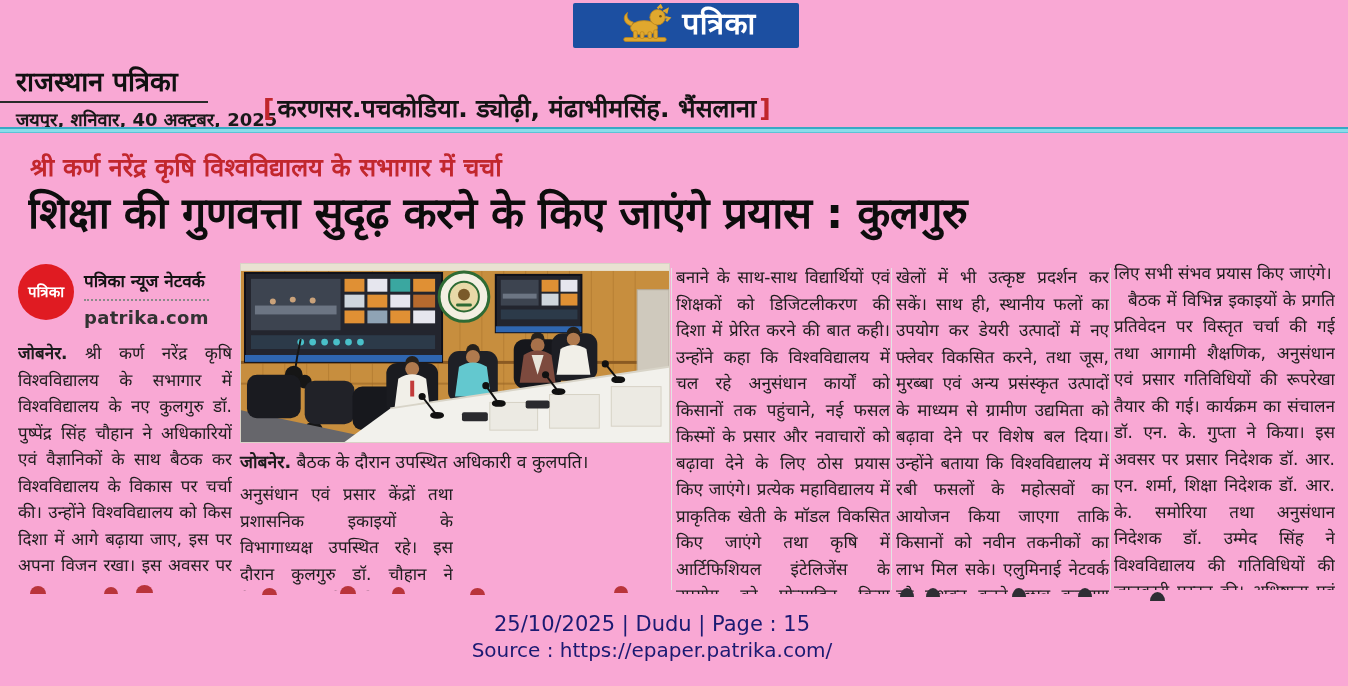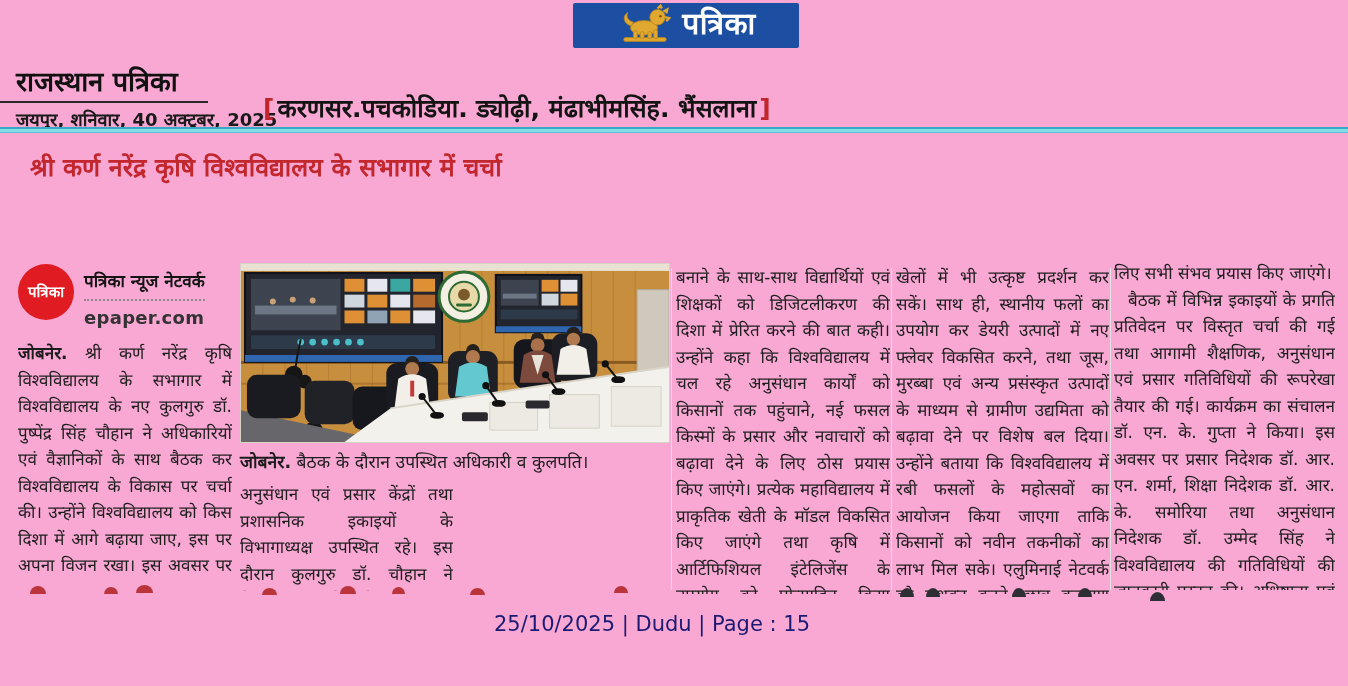--- a/index.html
+++ b/index.html
@@ -112,31 +112,32 @@
   <div class="paper-underline"></div>
   <div class="date-line">जयपुर, शनिवार, 40 अक्टूबर, 2025</div>
 
   <div class="edition-line">
     <span class="bracket">[</span><span>करणसर.पचकोडिया. ड्योढ़ी, मंढाभीमसिंह. भैंसलाना</span><span class="bracket">]</span>
   </div>
 
   <div class="teal-rule"></div>
 
   <div class="kicker">श्री कर्ण नरेंद्र कृषि विश्वविद्यालय के सभागार में चर्चा</div>
+  <h1 class="headline">शिक्षा की गुणवत्ता सुदृढ़ करने के किए जाएंगे प्रयास : कुलगुरु</h1>
 
   <div class="col-sep" style="left:671px;"></div>
   <div class="col-sep" style="left:891px;"></div>
   <div class="col-sep" style="left:1110px;"></div>
 
   <div class="col col1 bodytext">
     <div class="byline">
       <div class="badge">पत्रिका</div>
       <div class="byline-texts">
         <div class="agency">पत्रिका न्यूज नेटवर्क</div>
-        <div class="site">epaper.com</div>
+        <div class="site">patrika.com</div>
       </div>
     </div>
     <p><span class="lead">जोबनेर.</span><span> श्री कर्ण नरेंद्र कृषि विश्वविद्यालय के सभागार में विश्वविद्यालय के नए कुलगुरु डॉ. पुष्पेंद्र सिंह चौहान ने अधिकारियों एवं वैज्ञानिकों के साथ बैठक कर विश्वविद्यालय के विकास पर चर्चा की। उन्होंने विश्वविद्यालय को किस दिशा में आगे बढ़ाया जाए, इस पर अपना विजन रखा। इस अवसर पर अतिरिक्त जिला कलक्टर एवं विश्वविद्यालय के रजिस्ट्रार मुकेश मूंड, विश्वविद्यालय के अधिकारी,</span></p>
   </div>
 
   <div class="photo">
     <svg viewBox="0 0 430 180" preserveAspectRatio="none">
 
       <rect width="430" height="180" fill="#c78e3e"></rect>
       <g stroke="#a9722c" stroke-width="1" opacity="0.55">
@@ -314,14 +315,15 @@
     <div class="frag red" style="left:470px; top:588px; width:15px; height:7px;"></div>
     <div class="frag red" style="left:614px; top:586px; width:14px; height:7px;"></div>
     <div class="frag dark" style="left:900px; top:588px; width:14px; height:9px;"></div>
     <div class="frag dark" style="left:926px; top:588px; width:14px; height:9px;"></div>
     <div class="frag dark" style="left:1012px;top:588px; width:14px; height:9px;"></div>
     <div class="frag dark" style="left:1078px;top:588px; width:14px; height:9px;"></div>
     <div class="frag dark" style="left:1150px;top:592px; width:15px; height:9px;"></div>
   </div>
 
   <div class="footer-line l1">25/10/2025 | Dudu | Page : 15</div>
+  <div class="footer-line l2">Source : https://epaper.patrika.com/</div>
 
 </div>
 
 </body></html>

